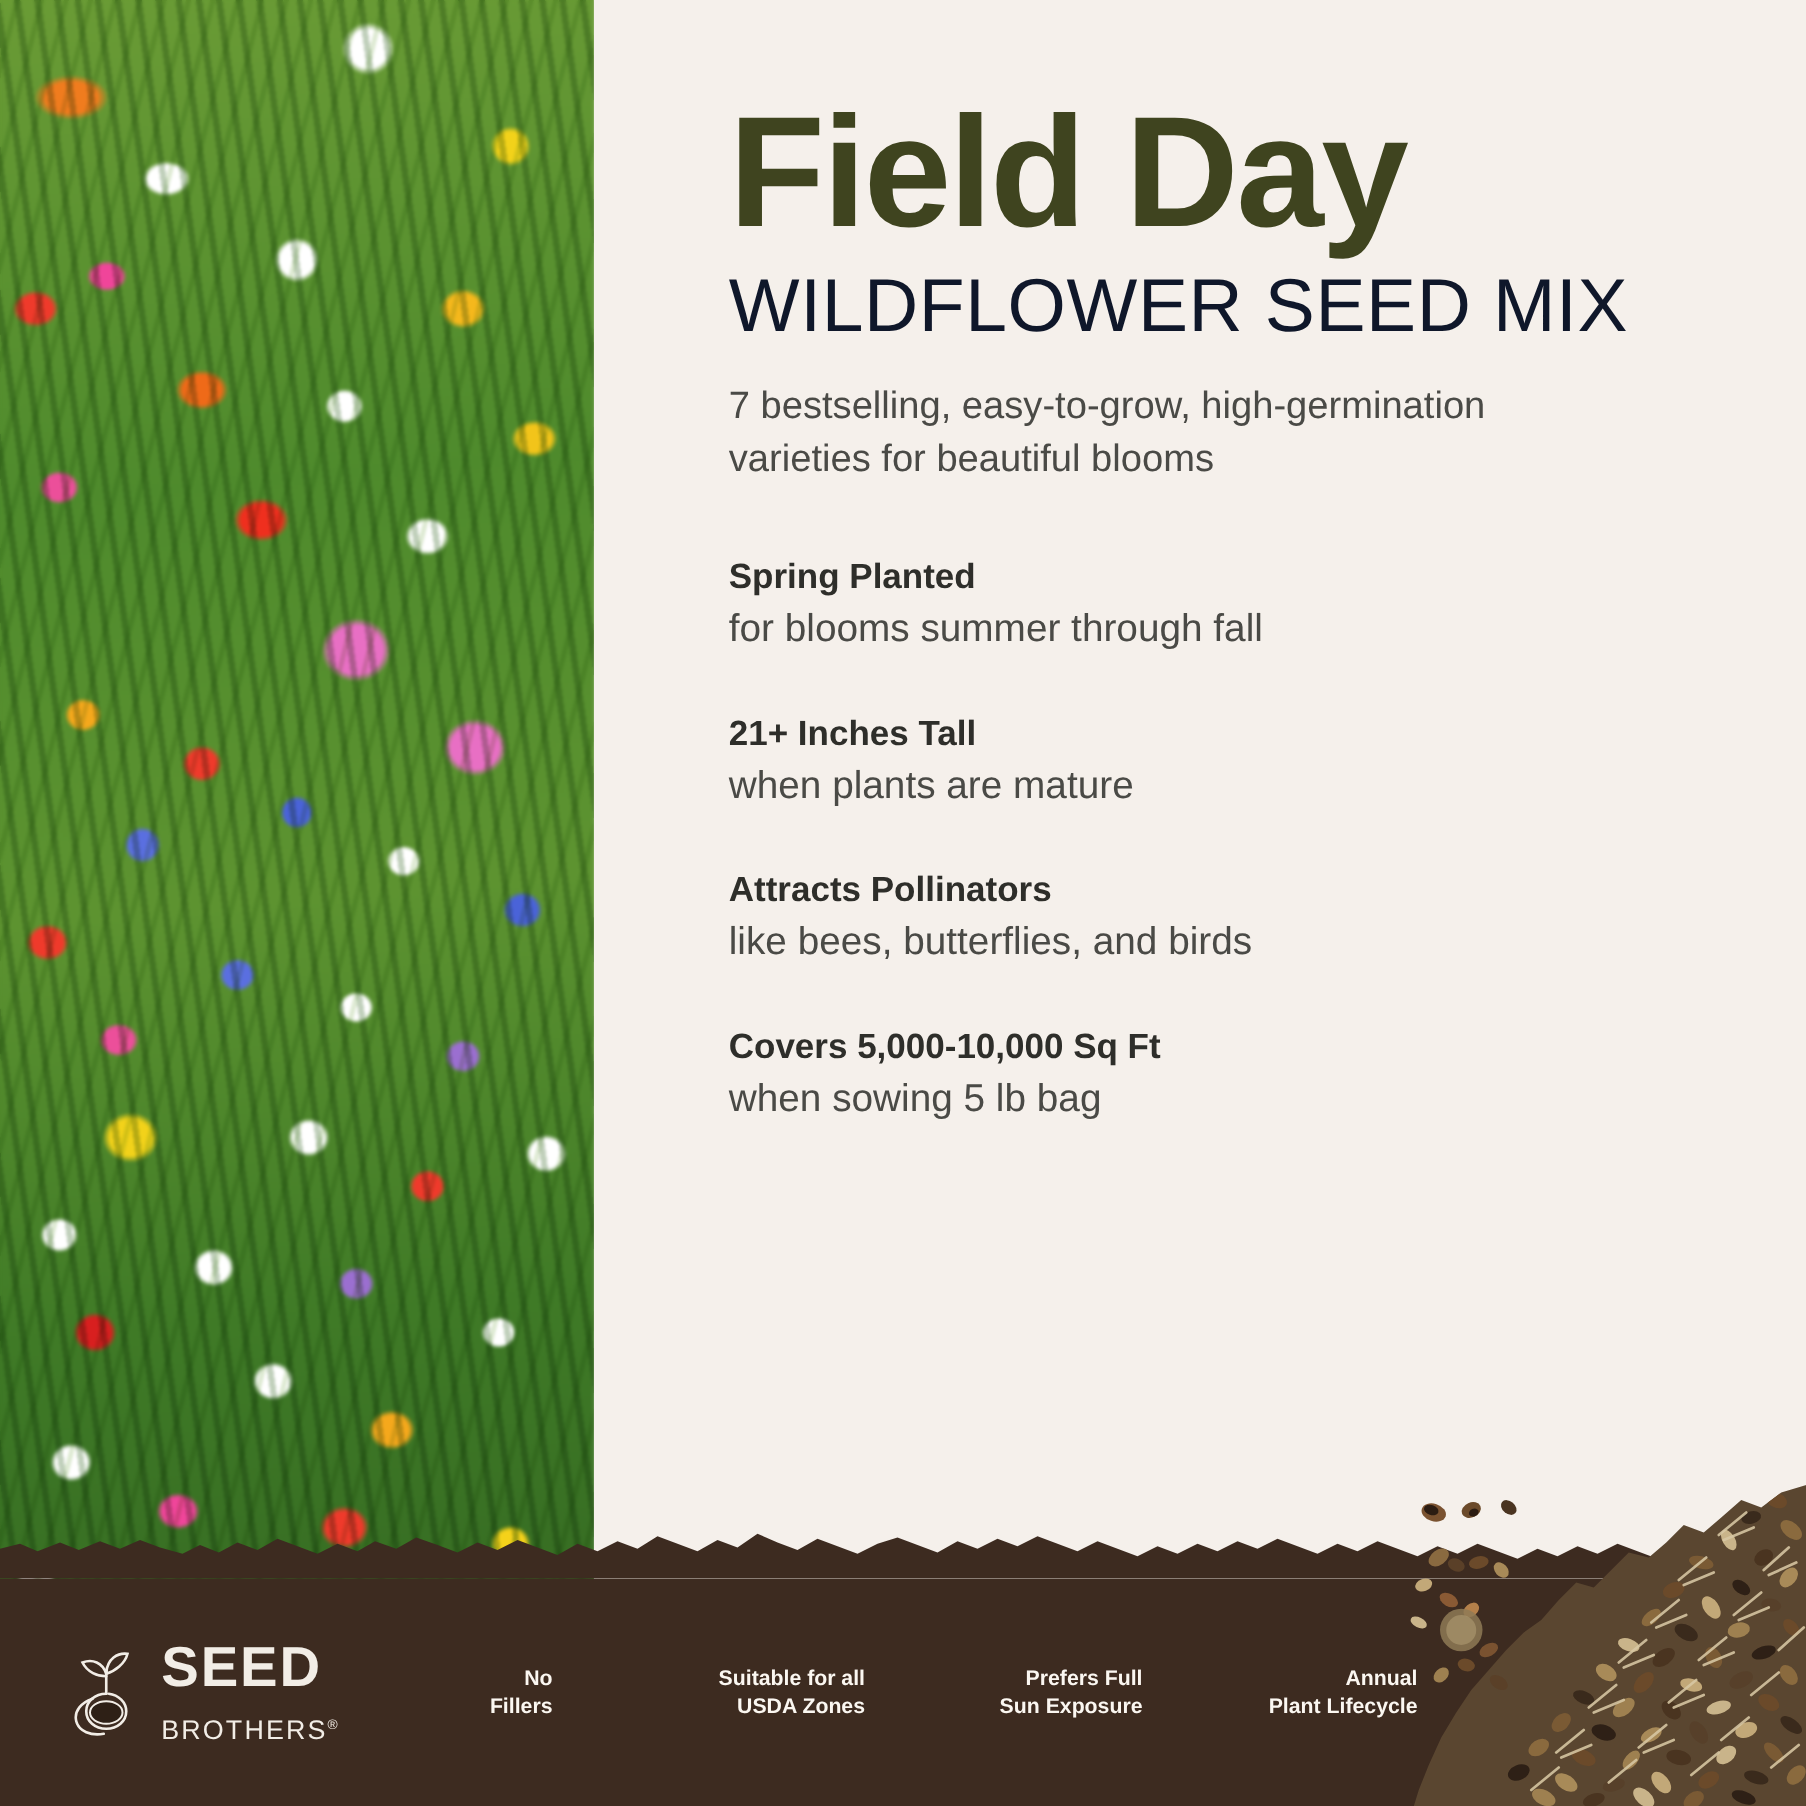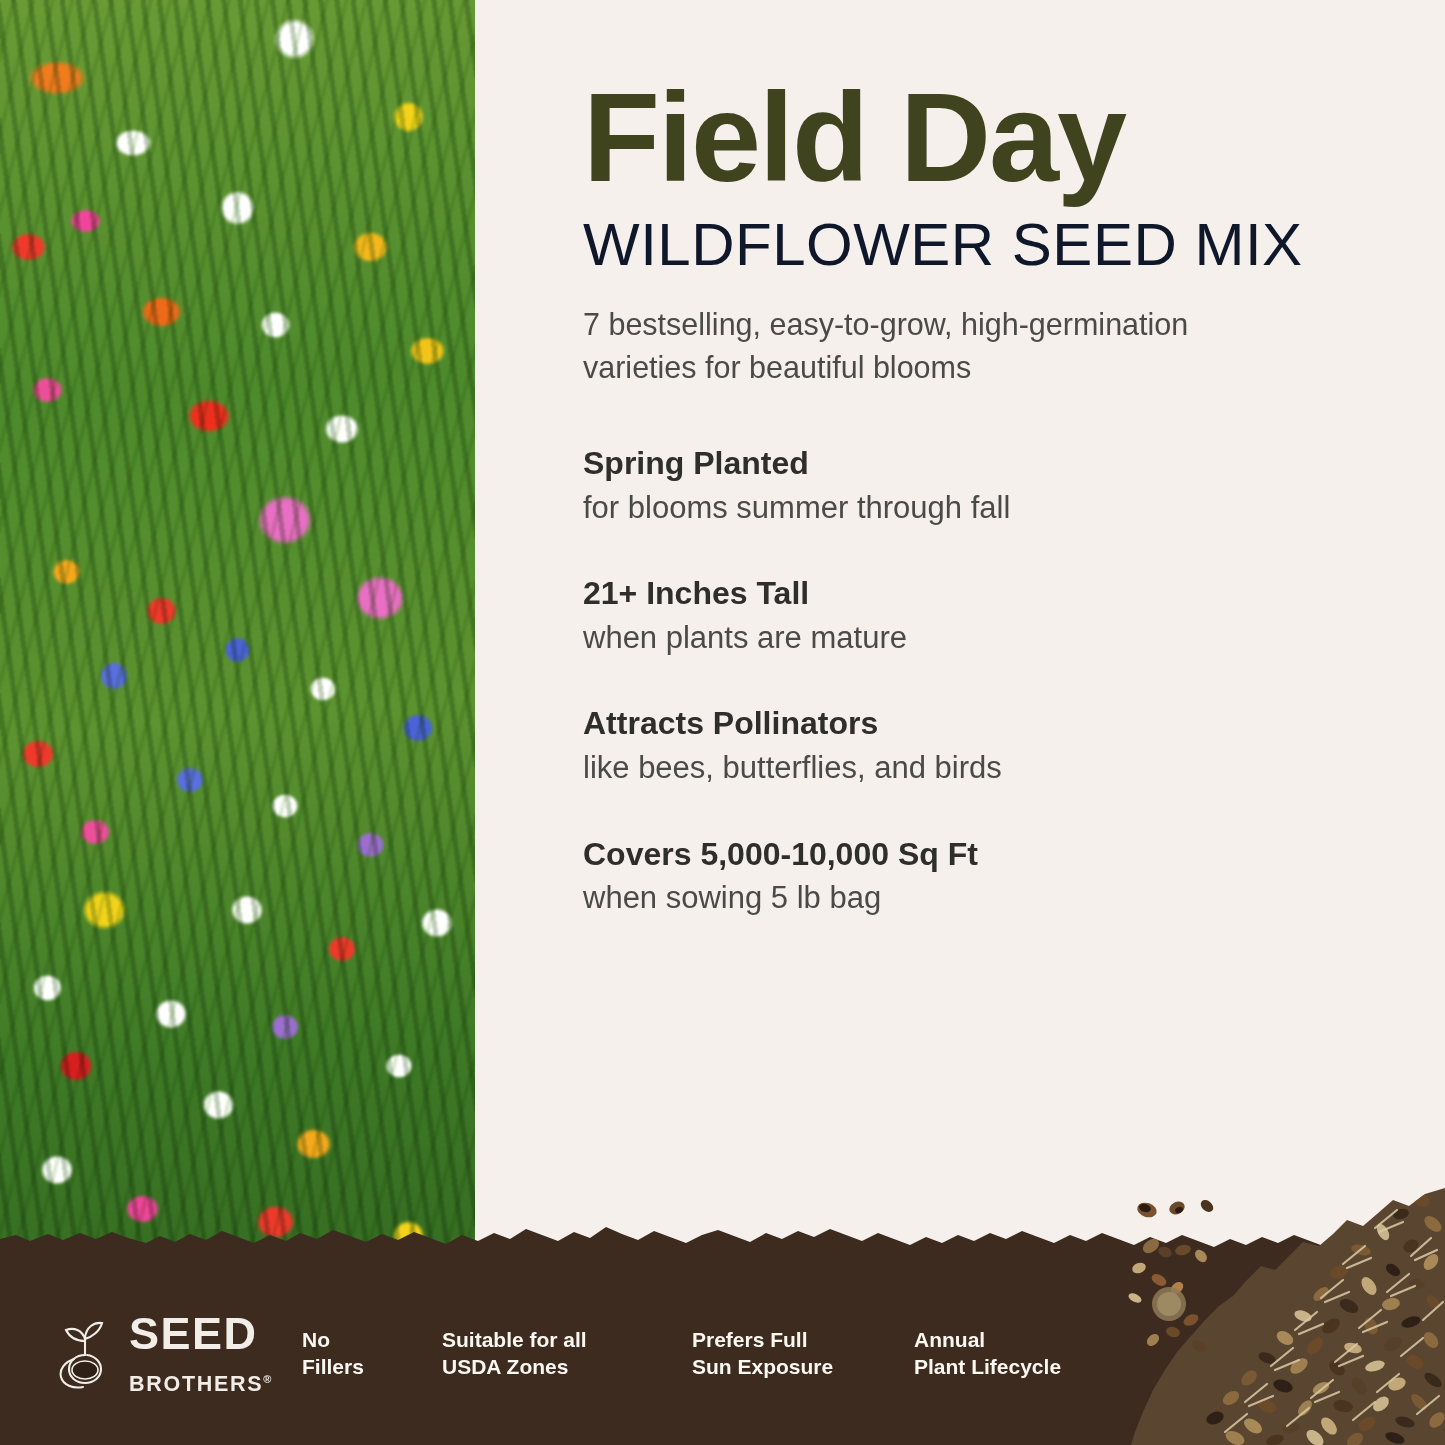--- a/index.html
+++ b/index.html
@@ -81,21 +81,21 @@
   .subtitle{
     font-size:60px;line-height:1.06;font-weight:normal;
     color:#0f172a;letter-spacing:.5px;margin-top:14px;
   }
   .desc{
     font-size:30.5px;line-height:1.44;color:#4A4A46;
     margin-top:26px;max-width:712px;
   }
   .features{margin-top:54px;}
   .feature{margin-bottom:47px;}
-  .f-title{font-size:32px;font-weight:bold;color:#2E2E2A;line-height:1.2;}
+  .f-title{font-size:28px;font-weight:bold;color:#2E2E2A;line-height:1.2;}
   .f-sub{font-size:31px;color:#4A4A46;line-height:1.28;margin-top:5px;}
 
   
   .soil{
     position:absolute;left:0;right:0;bottom:0;height:182px;
     background:#3D2B20;
   }
   .soil-edge{
     position:absolute;left:0;right:0;bottom:182px;height:46px;
     overflow:hidden;line-height:0;
@@ -103,27 +103,28 @@
   .soil-edge svg{display:block;width:100%;height:100%;}
 
   .footer{
     position:absolute;left:0;right:0;bottom:0;height:182px;
     display:flex;align-items:center;z-index:4;
   }
   .logo{display:flex;align-items:center;margin-left:52px;width:232px;}
   .logo-mark{width:66px;height:70px;flex:none;}
   .logo-type{margin-left:11px;color:#F2EDE6;}
   .logo-eden{font-size:45px;font-weight:bold;letter-spacing:1.5px;line-height:.96;}
-  .logo-bros{font-size:21.5px;font-weight:bold;letter-spacing:1.7px;line-height:1.1;margin-top:18px;}
+  .logo-bros{font-size:21.5px;font-weight:normal;letter-spacing:1.7px;line-height:1.1;margin-top:18px;}
   .logo-bros sup{font-size:11px;vertical-align:super;}
 
   .claims{display:flex;align-items:center;flex:1;}
   .claim{
-    color:#FBF7F1;font-size:21px;font-weight:bold;line-height:1.28;
+    color:#FBF7F1;font-size:17px;font-weight:bold;line-height:1.28;
     white-space:pre-line;
+    text-align:right;
   }
   .c0{margin-left:18px;width:140px;}
   .c1{width:250px;}
   .c2{width:222px;}
   .c3{width:220px;}
 
   
   .seeds{
     position:absolute;right:0;bottom:0;width:320px;height:265px;
     z-index:5;pointer-events:none;

